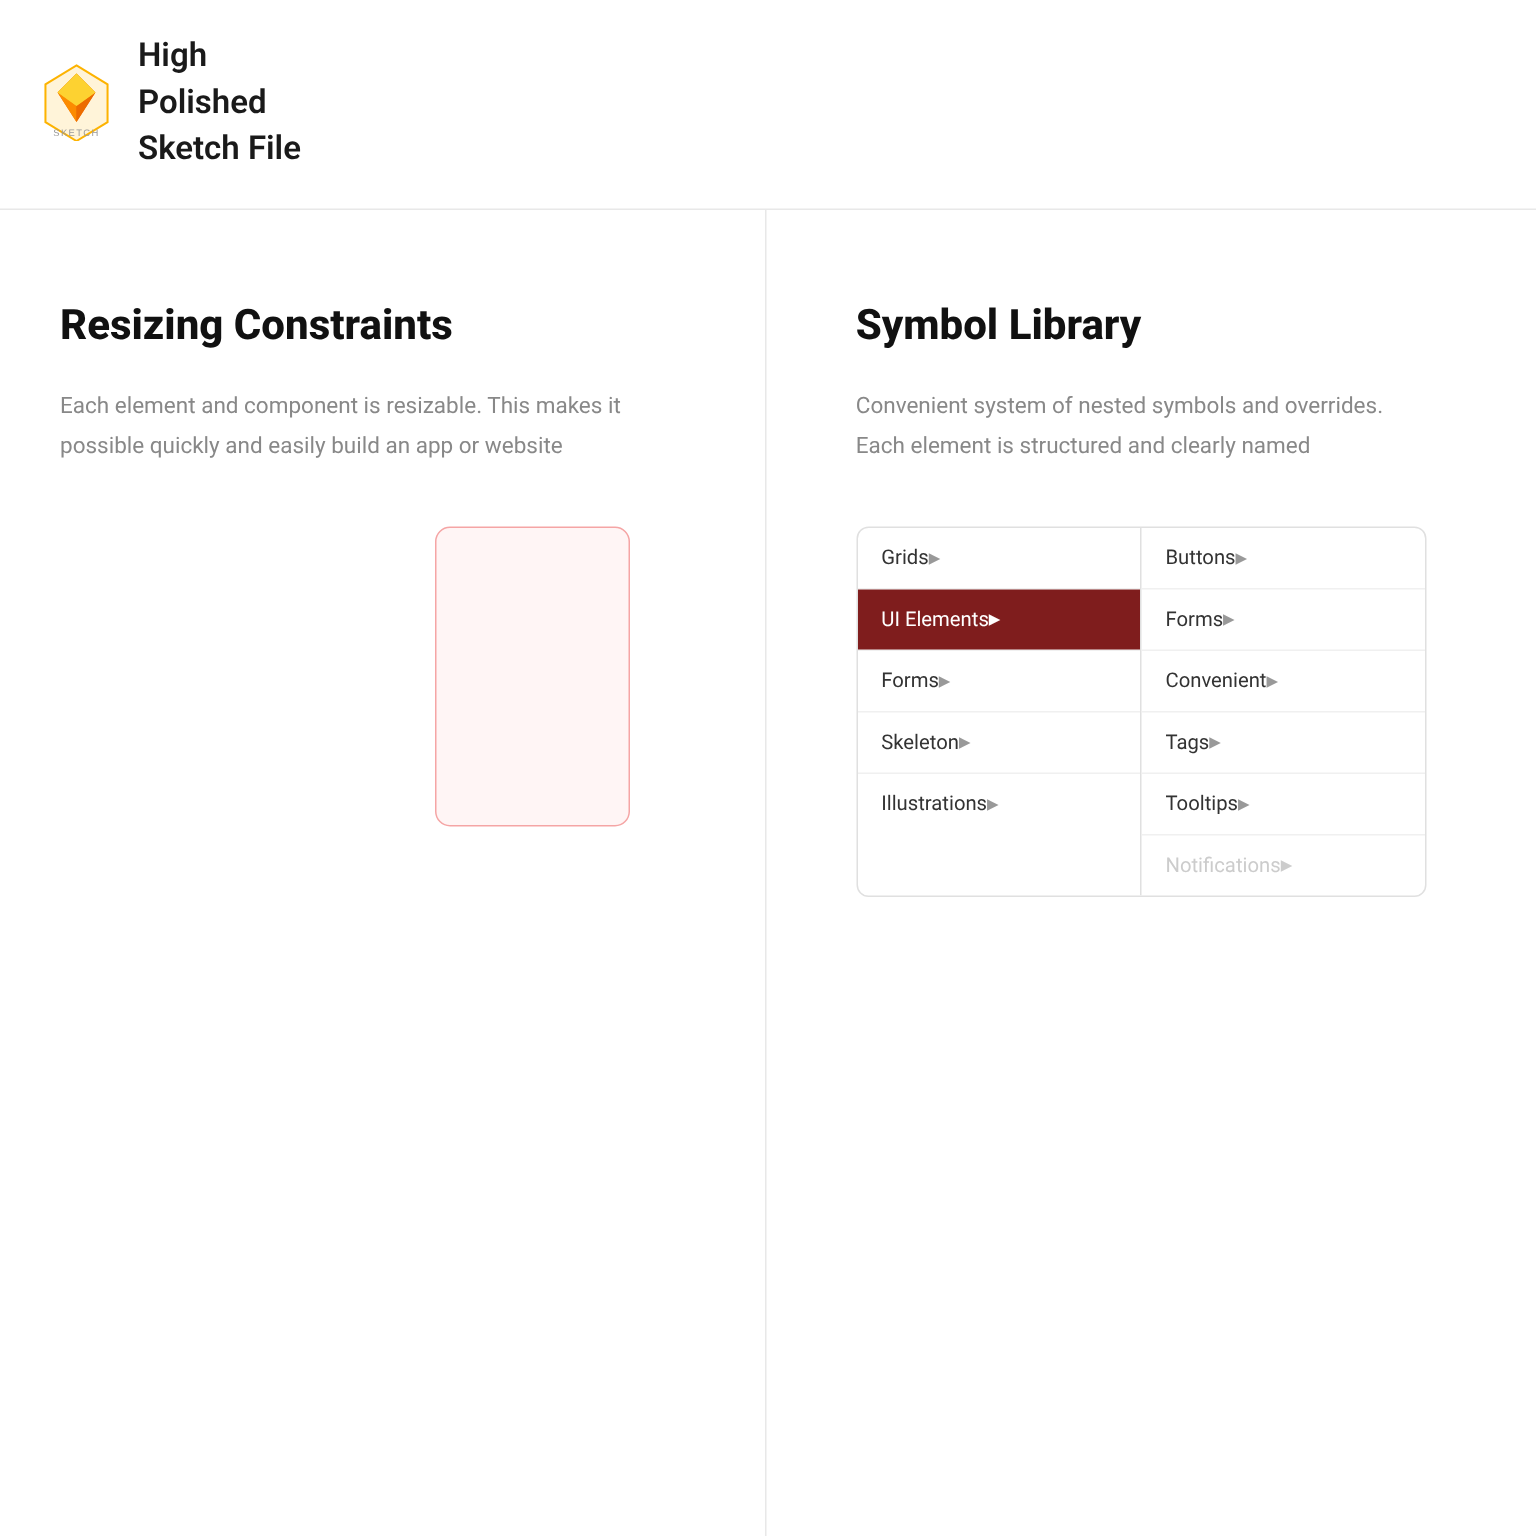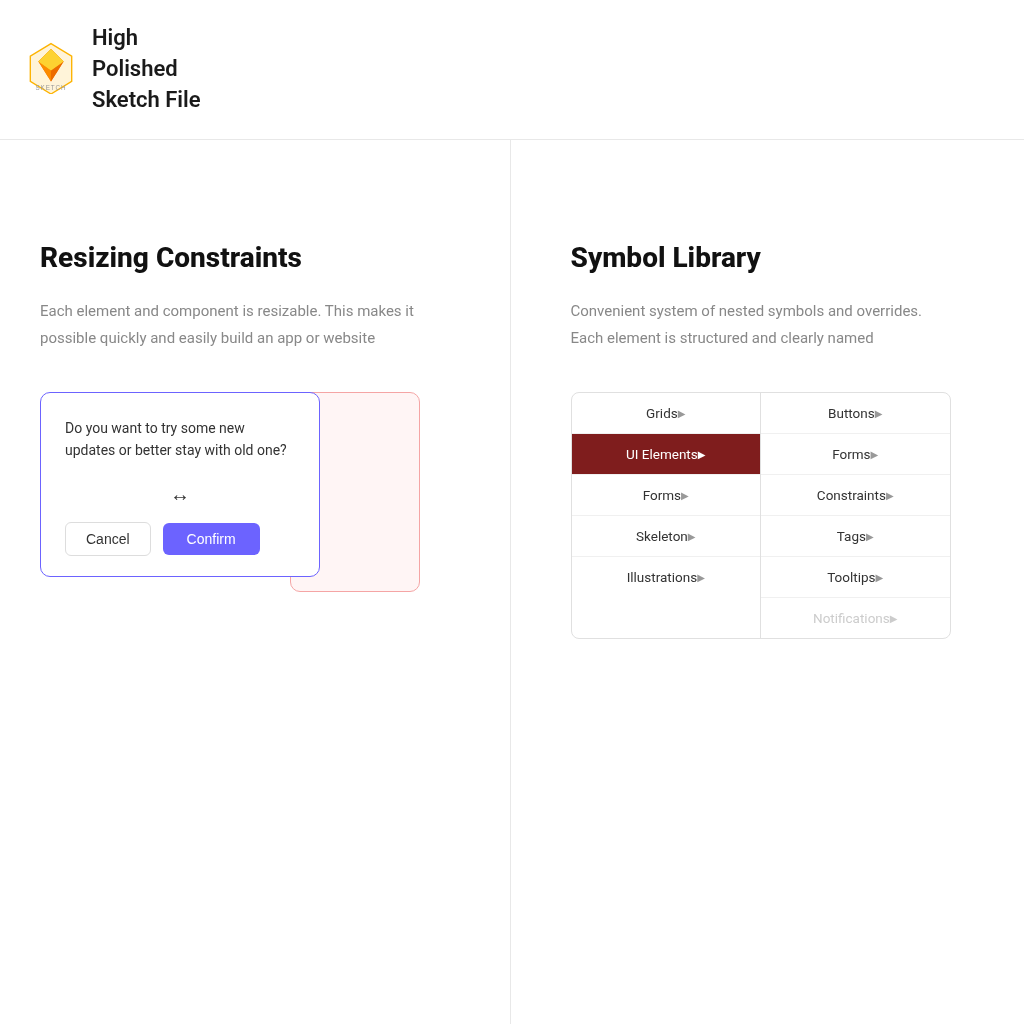--- a/index.html
+++ b/index.html
@@ -59,21 +59,20 @@
     .right-panel {
       flex: 1;
       padding: 60px 24px 40px 60px;
     }
 
     .section-title {
       font-size: 28px;
       font-weight: 800;
       color: #111;
       margin-bottom: 24px;
-      margin-top: 41px;
     }
 
     .section-description {
       font-size: 15px;
       color: #888;
       line-height: 1.8;
       margin-bottom: 40px;
       max-width: 380px;
     }
 
@@ -170,21 +169,21 @@
       border-right: 1px solid #e0e0e0;
     }
 
     .menu-column:last-child {
       border-right: none;
     }
 
     .menu-item {
       display: flex;
       align-items: center;
-      justify-content: center;
+      justify-content: flex-start;
       padding: 12px 16px;
       font-size: 13.5px;
       color: #333;
       cursor: pointer;
       border-bottom: 1px solid #f0f0f0;
     }
 
     .menu-item:last-child {
       border-bottom: none;
     }
@@ -245,84 +244,74 @@
 <div class="main-content">
 
   <div class="left-panel">
     <h2 class="section-title">Resizing Constraints</h2>
     <p class="section-description">Each element and component is resizable. This makes it possible quickly and easily build an app or website</p>
 
     <div class="dialog-wrapper">
 
       <div class="dialog-box-red"></div>
 
-      <div class="dialog-box-blue">
-        <p class="dialog-question">Do you want to try some new updates or better stay with old one?</p>
-        <div class="resize-handle">
-          <span class="resize-arrow">↔</span>
-        </div>
-        <div class="dialog-buttons">
-          <button class="btn-cancel">Cancel</button>
-          <button class="btn-confirm">Confirm</button>
+    </div>
+  </div>
+
+  <div class="right-panel">
+    <h2 class="section-title">Symbol Library</h2>
+    <p class="section-description">Convenient system of nested symbols and overrides. Each element is structured and clearly named</p>
+
+    <div class="menu-container">
+
+      <div class="menu-column">
+        <div class="menu-item">
+          <span>Grids</span>
+          <span class="chevron">▶</span>
+        </div>
+        <div class="menu-item active">
+          <span>UI Elements</span>
+          <span class="chevron">▶</span>
+        </div>
+        <div class="menu-item">
+          <span>Forms</span>
+          <span class="chevron">▶</span>
+        </div>
+        <div class="menu-item">
+          <span>Skeleton</span>
+          <span class="chevron">▶</span>
+        </div>
+        <div class="menu-item">
+          <span>Illustrations</span>
+          <span class="chevron">▶</span>
+        </div>
+      </div>
+
+      <div class="menu-column">
+        <div class="menu-item">
+          <span>Buttons</span>
+          <span class="chevron">▶</span>
+        </div>
+        <div class="menu-item">
+          <span>Forms</span>
+          <span class="chevron">▶</span>
+        </div>
+        <div class="menu-item">
+          <span>Convenient</span>
+          <span class="chevron">▶</span>
+        </div>
+        <div class="menu-item">
+          <span>Tags</span>
+          <span class="chevron">▶</span>
+        </div>
+        <div class="menu-item">
+          <span>Tooltips</span>
+          <span class="chevron">▶</span>
+        </div>
+        <div class="menu-item disabled">
+          <span>Notifications</span>
+          <span class="chevron">▶</span>
         </div>
       </div>
     </div>
   </div>
 
-  <div class="right-panel">
-    <h2 class="section-title">Symbol Library</h2>
-    <p class="section-description">Convenient system of nested symbols and overrides. Each element is structured and clearly named</p>
-
-    <div class="menu-container">
-
-      <div class="menu-column">
-        <div class="menu-item">
-          <span>Grids</span>
-          <span class="chevron">▶</span>
-        </div>
-        <div class="menu-item active">
-          <span>UI Elements</span>
-          <span class="chevron">▶</span>
-        </div>
-        <div class="menu-item">
-          <span>Forms</span>
-          <span class="chevron">▶</span>
-        </div>
-        <div class="menu-item">
-          <span>Skeleton</span>
-          <span class="chevron">▶</span>
-        </div>
-        <div class="menu-item">
-          <span>Illustrations</span>
-          <span class="chevron">▶</span>
-        </div>
-      </div>
-
-      <div class="menu-column">
-        <div class="menu-item">
-          <span>Buttons</span>
-          <span class="chevron">▶</span>
-        </div>
-        <div class="menu-item">
-          <span>Forms</span>
-          <span class="chevron">▶</span>
-        </div>
-        <div class="menu-item">
-          <span>Constraints</span>
-          <span class="chevron">▶</span>
-        </div>
-        <div class="menu-item">
-          <span>Tags</span>
-          <span class="chevron">▶</span>
-        </div>
-        <div class="menu-item">
-          <span>Tooltips</span>
-          <span class="chevron">▶</span>
-        </div>
-        <div class="menu-item disabled">
-          <span>Notifications</span>
-          <span class="chevron">▶</span>
-        </div>
-      </div>
-    </div>
-  </div>
-
 </div>
 
 </body></html>

